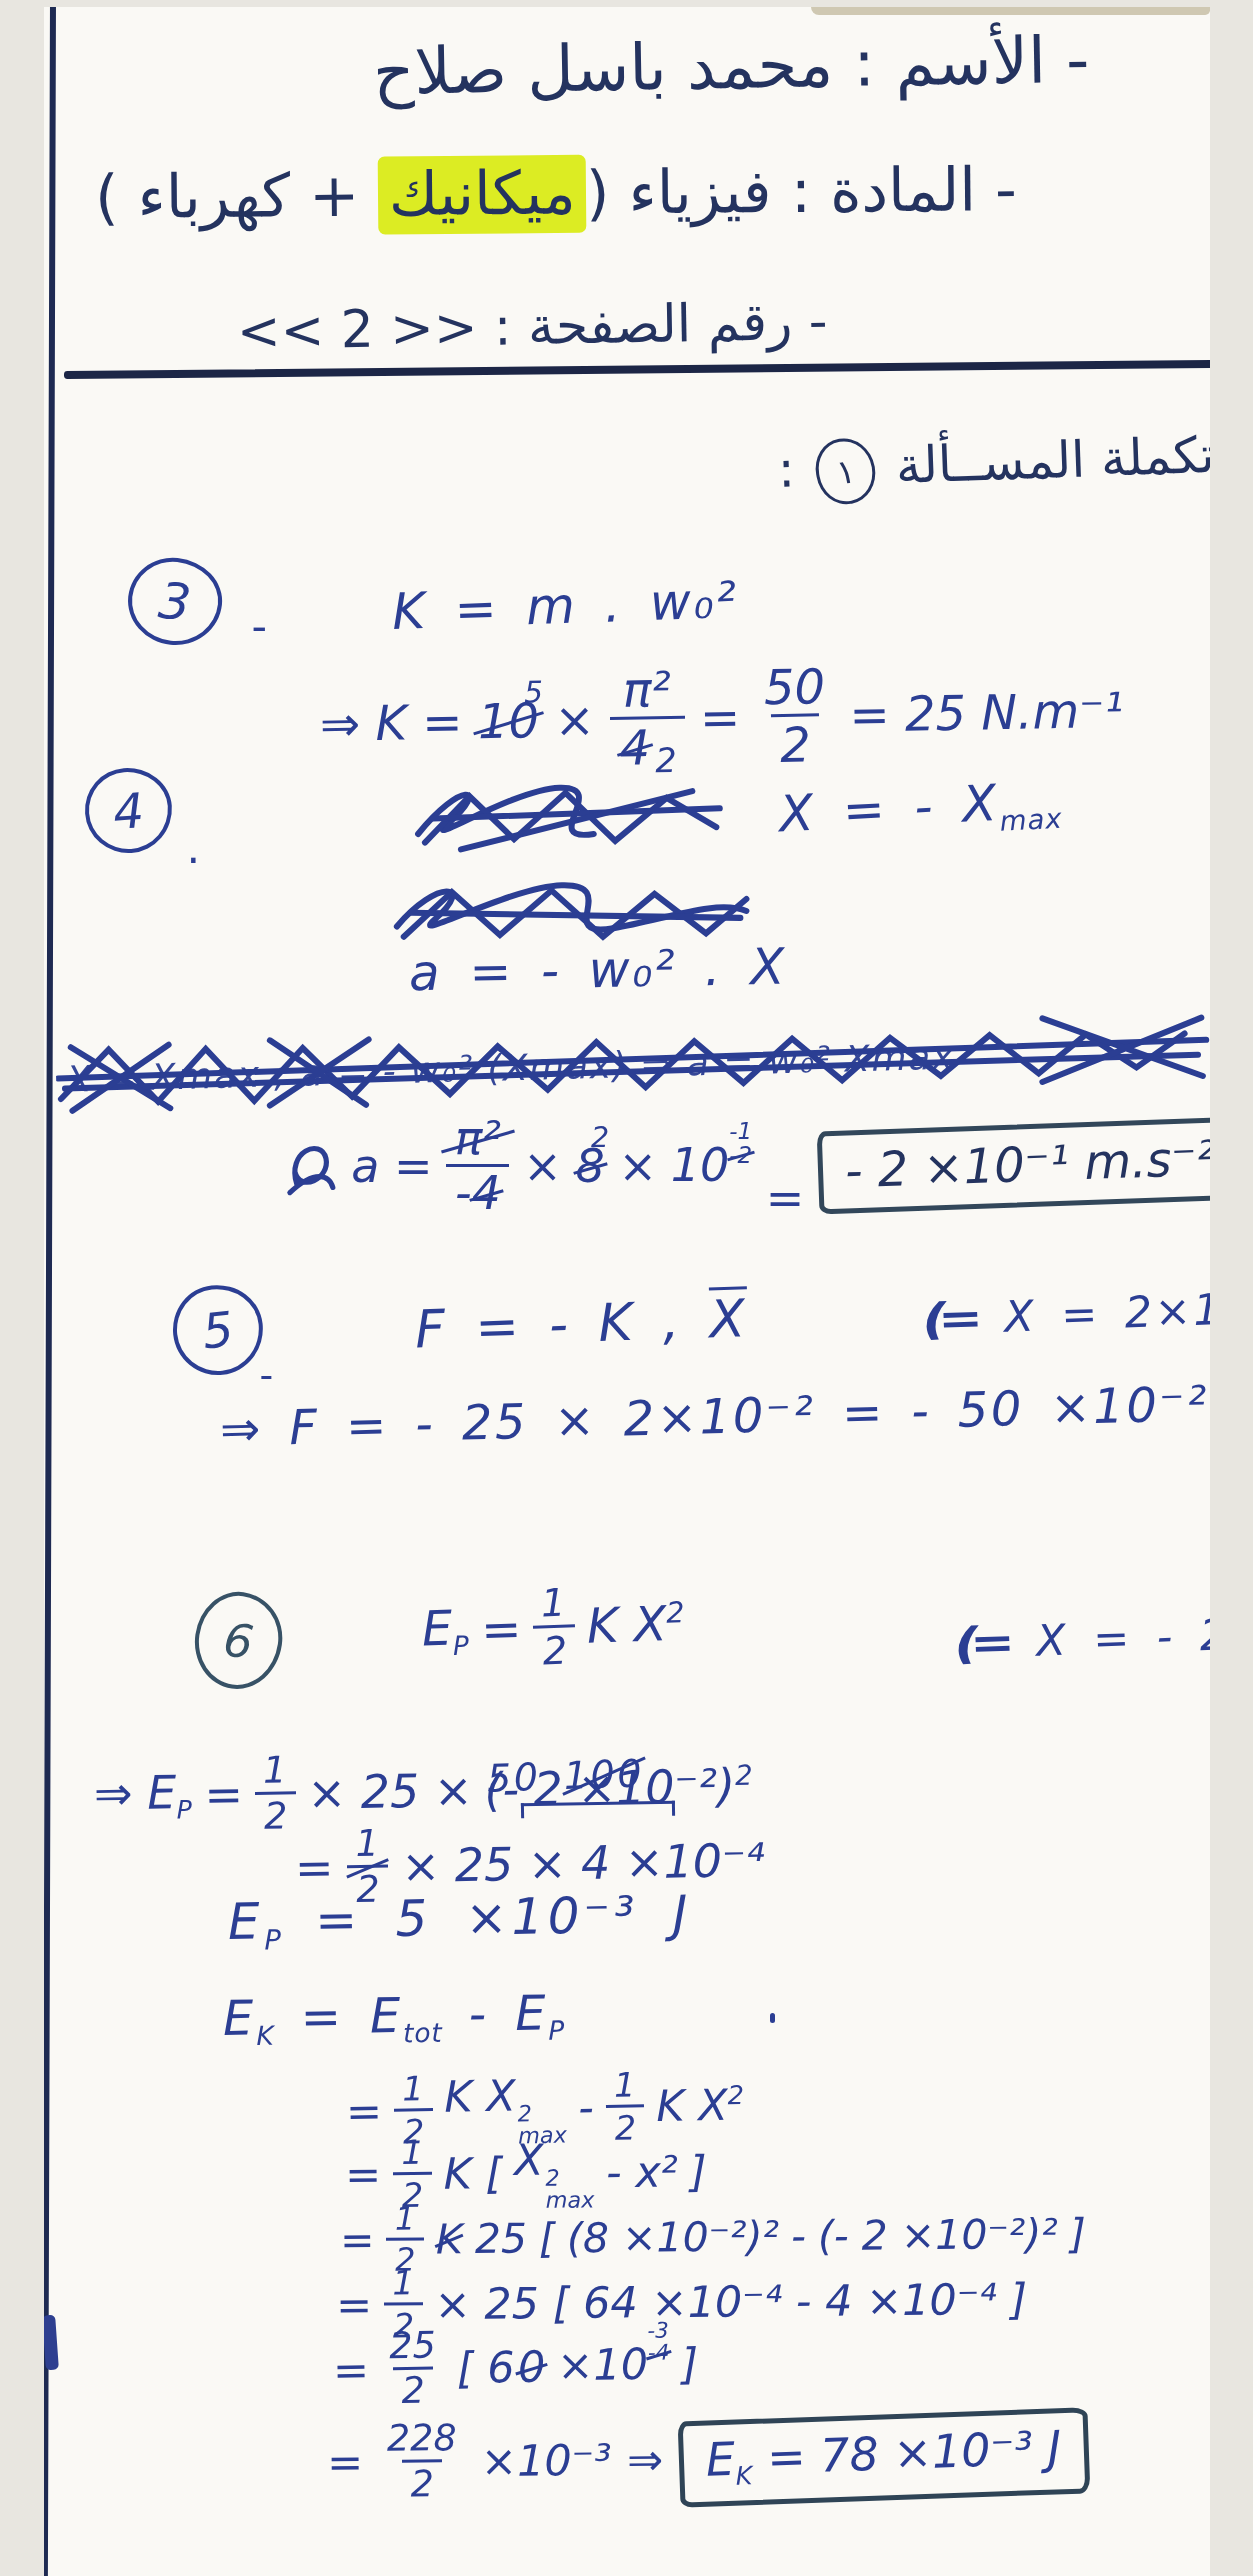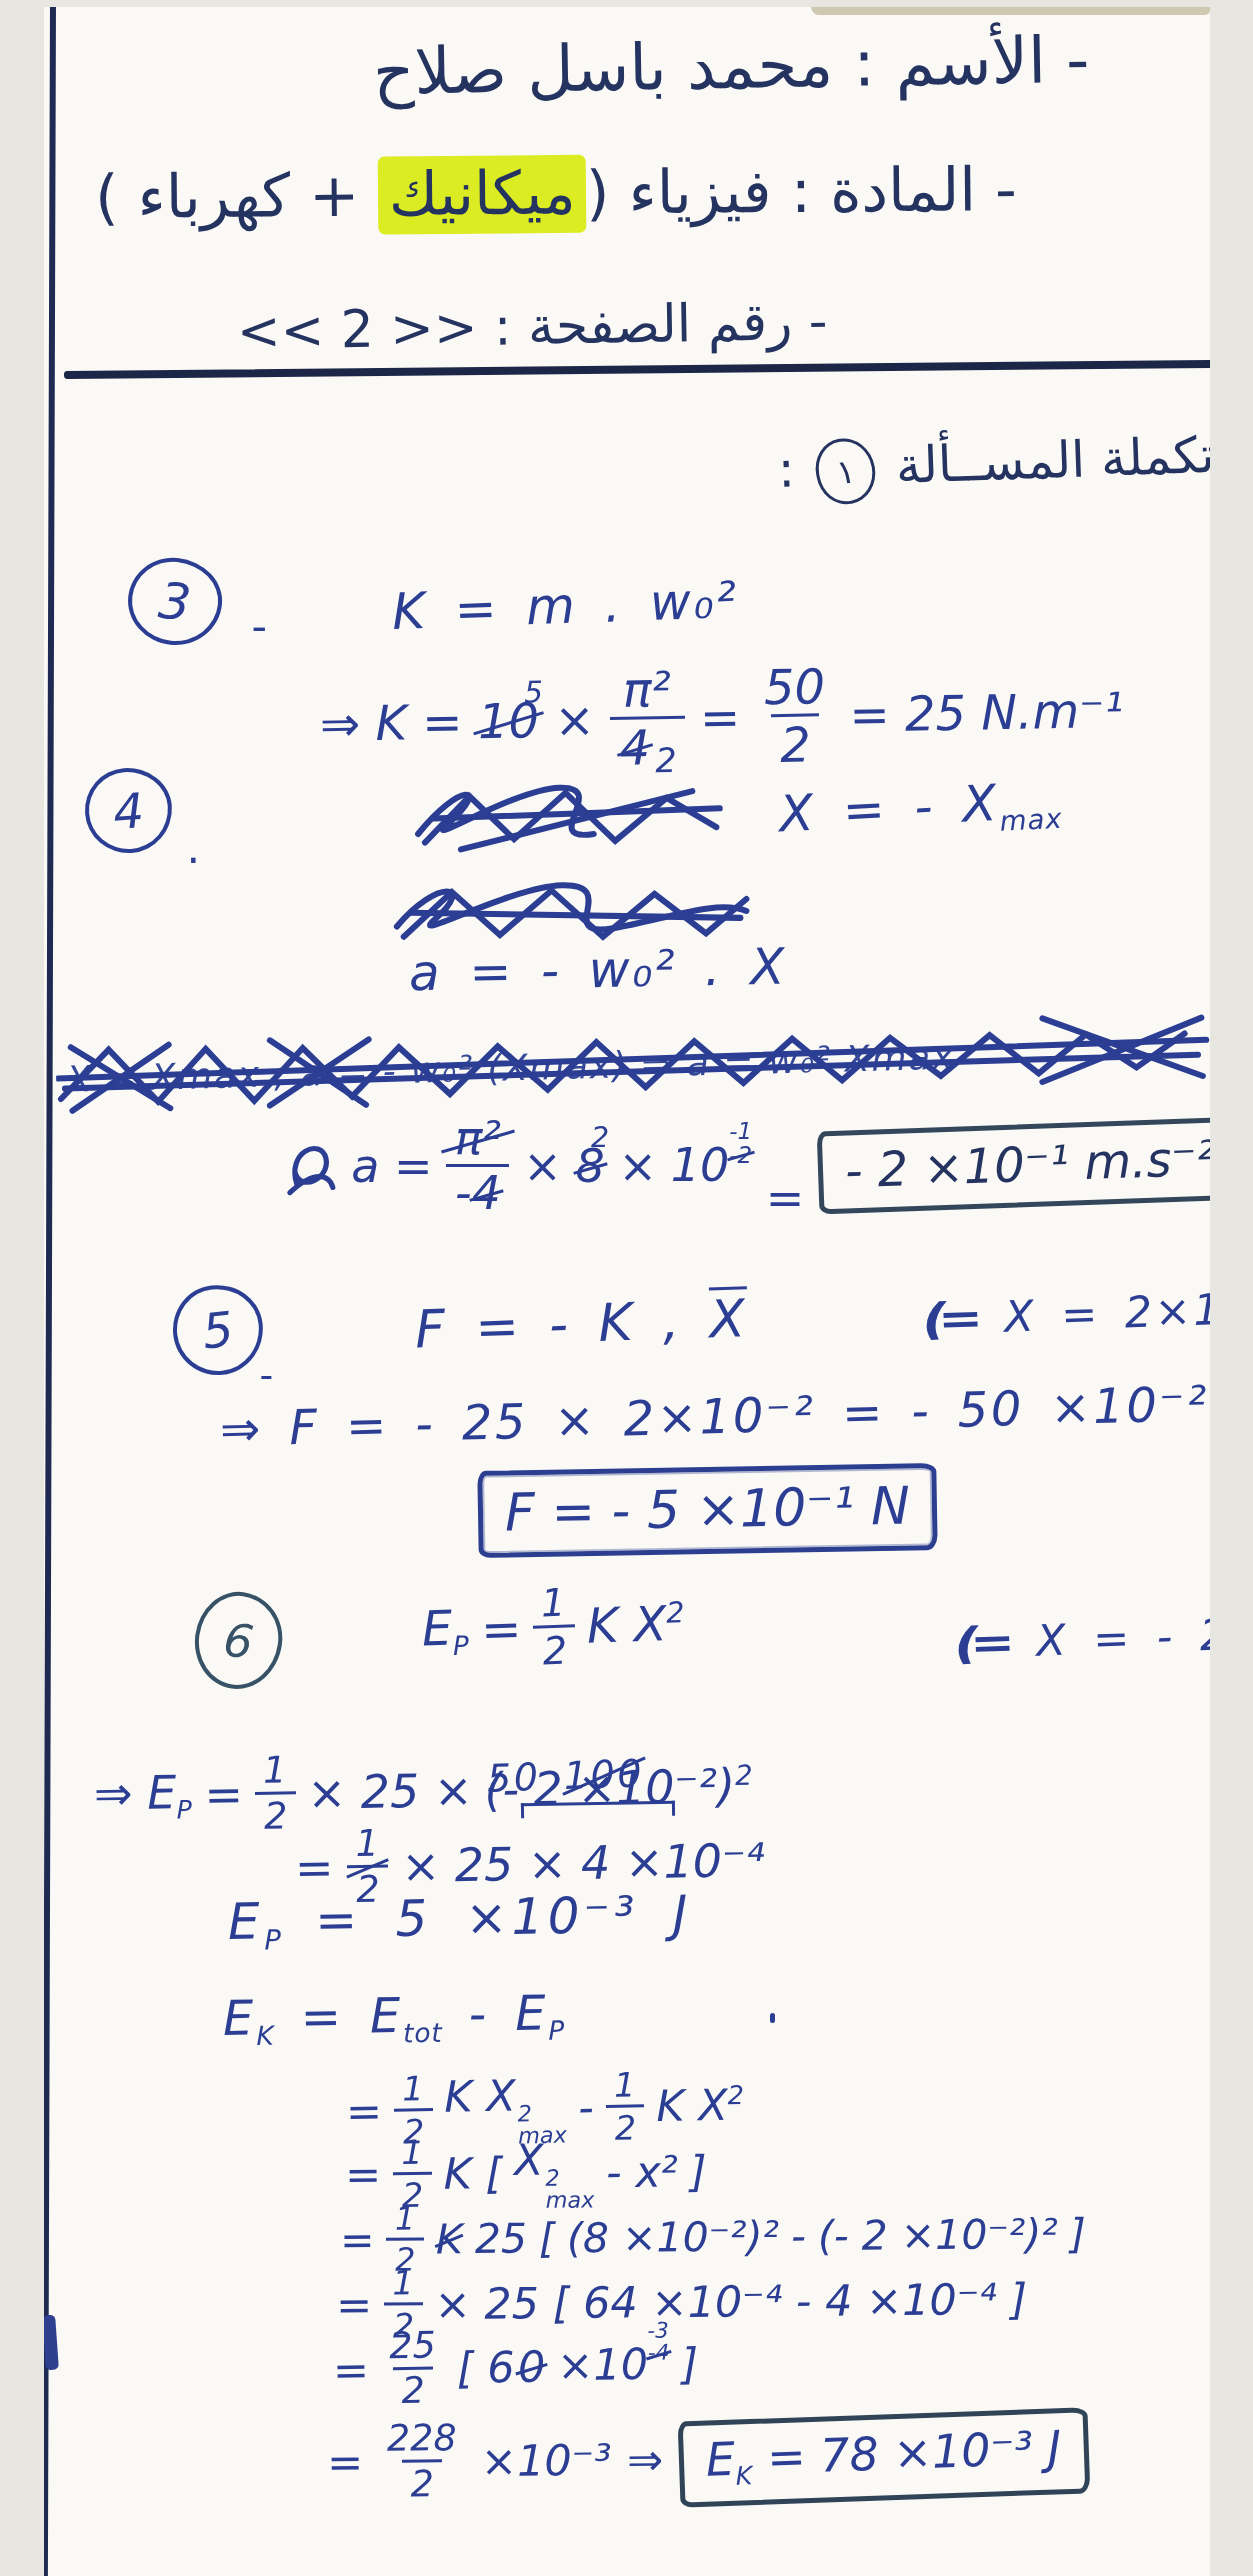--- a/index.html
+++ b/index.html
@@ -203,23 +203,20 @@
     <span class="xbar">X</span>
   </div>
 
   <div class="hw math" style="left:878px;top:1281px;font-size:43px;transform:rotate(-2deg);">
     <span class="garr">(=</span>
     <span>X = 2×10⁻²</span>
   </div>
 
   <div class="hw math" style="left:176px;top:1381px;font-size:48px;transform:rotate(-1.5deg);">⇒ F = - 25 × 2×10⁻² = - 50 ×10⁻²</div>
 
-  <div class="hw" style="left:434px;top:1460px;">
-    <span class="ansbox bluebox ink" style="font-size:52px;transform:rotate(-1deg);">F = - 5 ×10⁻¹ N</span>
-  </div>
 
   <div class="badge" style="left:151px;top:1585px;width:79px;height:89px;font-size:46px;transform:rotate(8deg);border-color:#375266;color:#375266;">6</div>
 
   <div class="row" style="left:378px;top:1573px;height:94px;gap:12px;font-size:48px;transform:rotate(-2deg);">
     <span><span>E</span><span class="sb">P</span></span>
     <span>=</span>
     <span class="fr" style="font-size:.8em;">
       <span class="n">1</span>
       <span class="d">2</span>
     </span>

